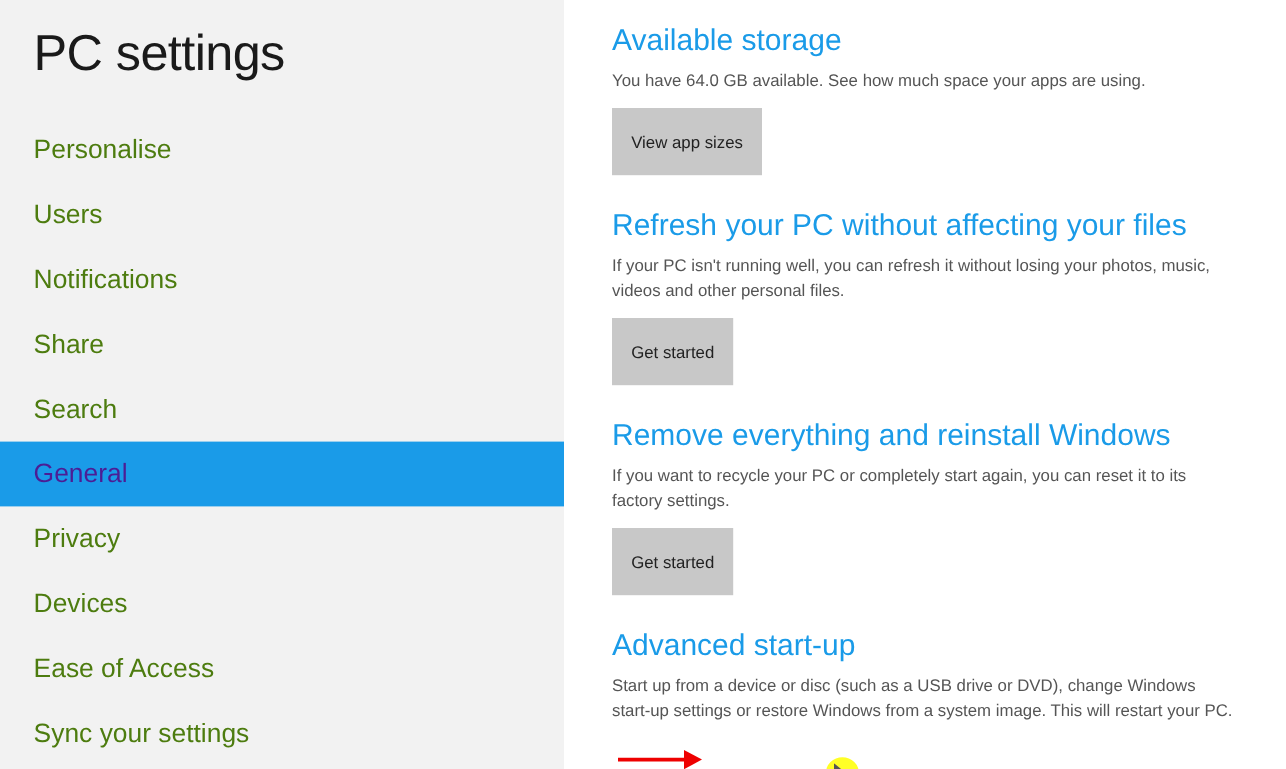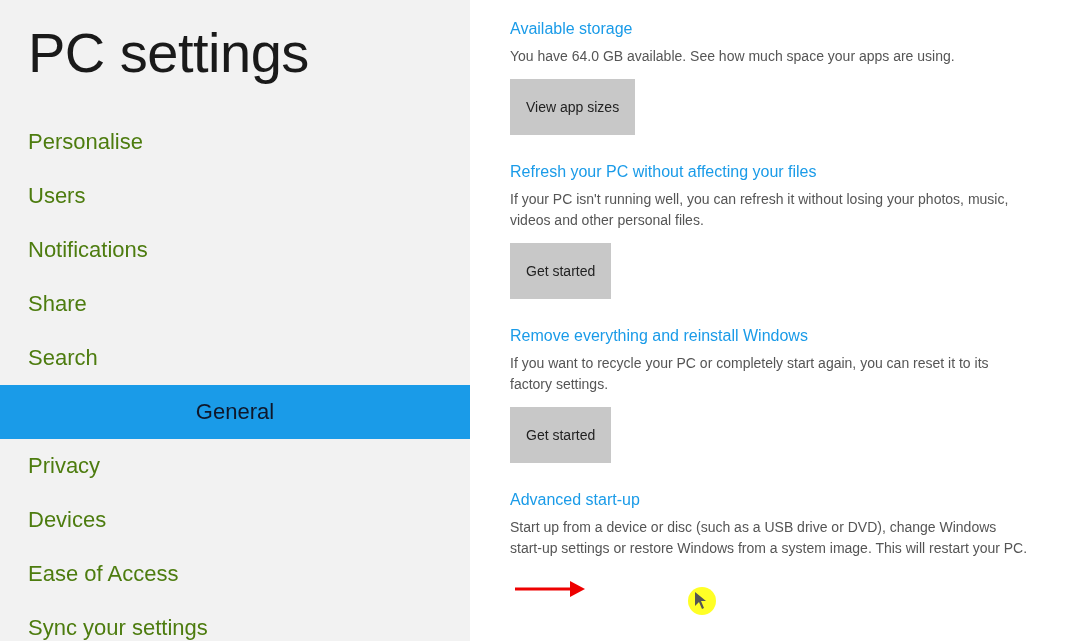--- a/index.html
+++ b/index.html
@@ -18,56 +18,55 @@
     }
 
     .sidebar {
       width: 470px;
       background: #f2f2f2;
       padding: 0;
       flex-shrink: 0;
     }
 
     .page-title {
-      font-size: 56px;
+      font-size: 42px;
       font-weight: 300;
       color: #1a1a1a;
       padding: 20px 28px 30px 28px;
       letter-spacing: -0.5px;
     }
 
     .nav-item {
       padding: 14px 28px;
       font-size: 22px;
       font-weight: 400;
       color: #4d7c0f;
       cursor: pointer;
       display: block;
       text-decoration: none;
     }
 
     .nav-item.active {
       background: #1a9be8;
-      color: #0f172a;
-      text-align: center;
+      color: #4c1d95;
     }
 
     .main-content {
       flex: 1;
       background: #fff;
       padding: 20px 40px;
       overflow-y: auto;
     }
 
     .section {
       margin-bottom: 28px;
     }
 
     .section-title {
-      font-size: 16px;
+      font-size: 25px;
       font-weight: 400;
       color: #1a9be8;
       margin-bottom: 8px;
     }
 
     .section-desc {
       font-size: 14px;
       color: #555;
       margin-bottom: 12px;
       line-height: 1.5;

